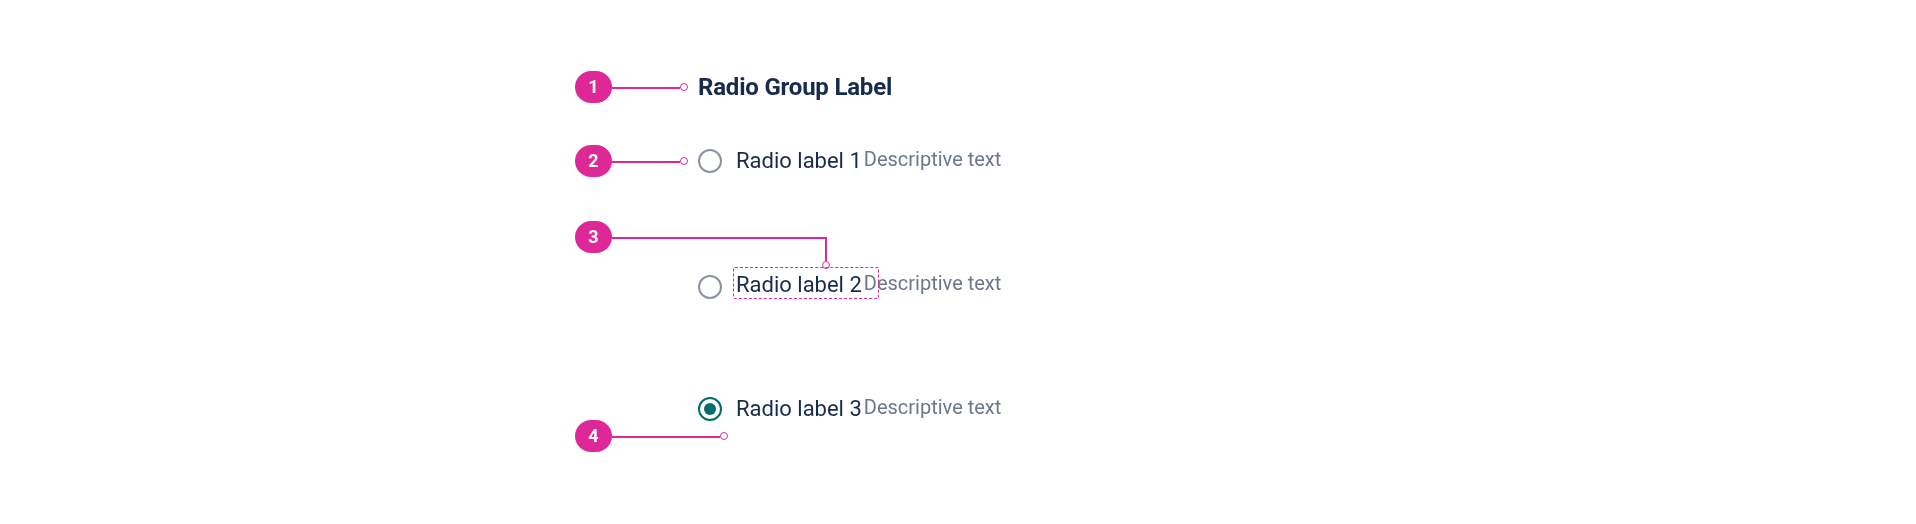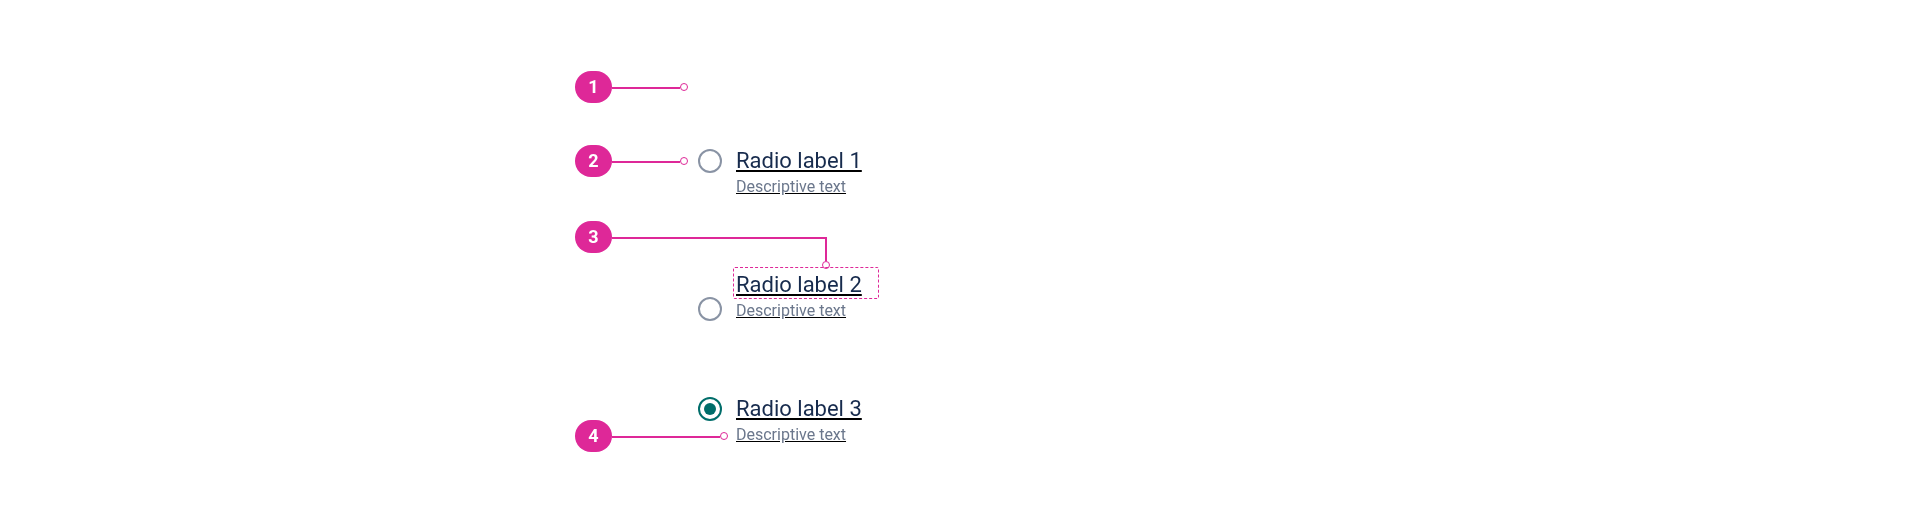--- a/index.html
+++ b/index.html
@@ -78,41 +78,42 @@
     display: flex; align-items: center; justify-content: center;
     margin-top: 2px;
   }
   .radio-ring.selected {
     border-color: var(--teal);
   }
   .radio-dot {
     width: 12px; height: 12px; border-radius: 50%;
     background: var(--teal);
   }
-  .radio-texts { display:flex; flex-direction:column; gap:2px;text-decoration:underline; }
+  .radio-texts { display:flex; flex-direction:row; gap:2px; }
   .radio-label   { font-size: 22px; color: var(--ink); line-height: 1.25; }
-  .radio-desc    { font-size: 16px; color: var(--muted); line-height: 1.25; }
+  .radio-desc    { font-size: 20px; color: var(--muted); line-height: 1.25; }
 
   .dashed-target {
     position: absolute;
     border: 1.5px dashed var(--magenta2);
     border-radius: 2px;
     box-sizing: border-box;
     pointer-events: none;
   }
 </style>
 </head>
 <body>
 
 <div class="stage">
 
   <div class="pill" style="left:575px; top:71px;">1</div>
   <div class="leader-h" style="left:612px; top:87px; width:68px;"></div>
   <div class="leader-dot" style="left:680px; top:83px;"></div>
 
+  <div class="group-label" style="left:698px; top:73px;">Radio Group Label</div>
 
   <div class="pill" style="left:575px; top:145px;">2</div>
   <div class="leader-h" style="left:612px; top:161px; width:68px;"></div>
   <div class="leader-dot" style="left:680px; top:157px;"></div>
 
   <div class="radio-row" style="left:698px; top:147px;">
     <span class="radio-ring"></span>
     <span class="radio-texts">
       <span class="radio-label">Radio label 1</span>
       <span class="radio-desc">Descriptive text</span>

